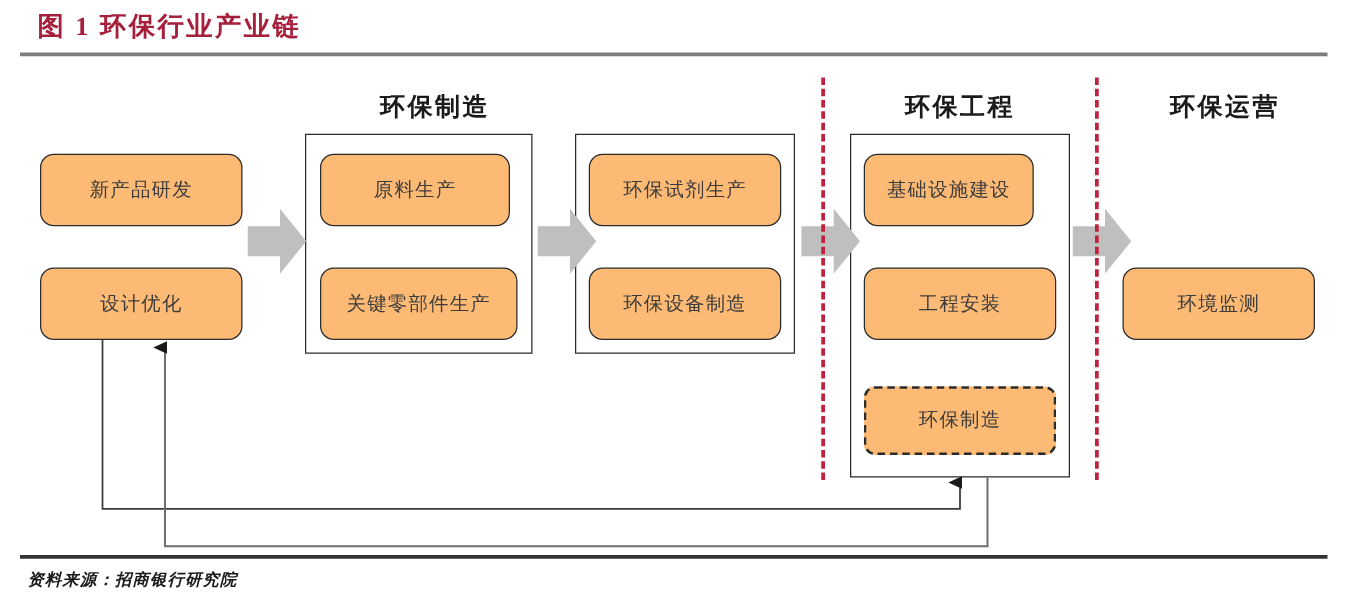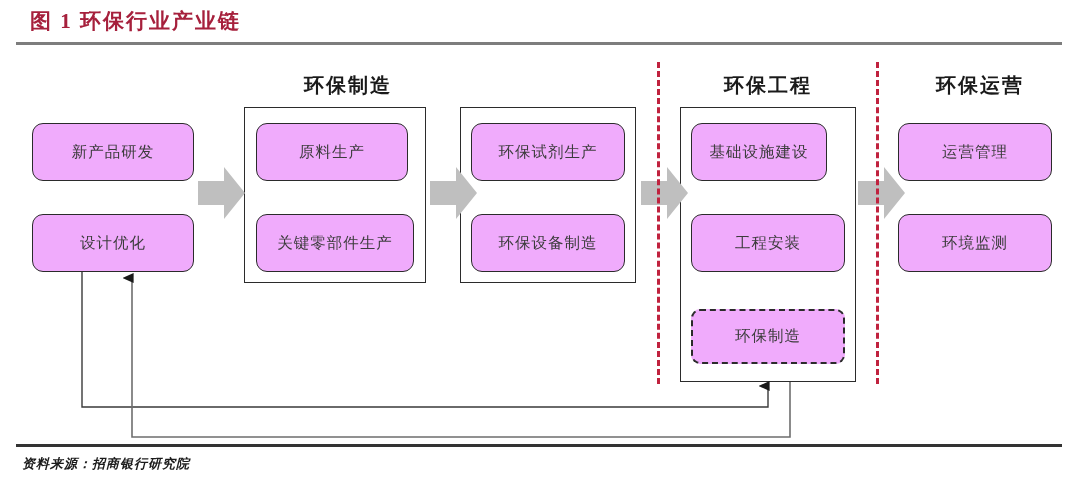--- a/index.html
+++ b/index.html
@@ -53,21 +53,21 @@
     color:#1a1a1a;
     white-space:nowrap;
     text-align:center;
   }
 
   
   .node{
     position:absolute;
     border:1.6px solid #2b2b2b;
     border-radius:11px;
-    background:#f0abfc;
+    background:#fdba74;
     display:flex;align-items:center;justify-content:center;
     font-size:15.5px;
     color:#3c3c3c;
     letter-spacing:1px;
     box-sizing:border-box;
     white-space:nowrap;
   }
   .node.dashed{
     border-style:dashed;
     border-width:2px;
@@ -120,21 +120,20 @@
 
   <div class="group-box" style="left:460px;top:107px;width:176px;height:176px;"></div>
   <div class="node" style="left:471px;top:123px;width:154px;height:58px;">环保试剂生产</div>
   <div class="node" style="left:471px;top:214px;width:154px;height:58px;">环保设备制造</div>
 
   <div class="group-box" style="left:680px;top:107px;width:176px;height:275px;"></div>
   <div class="node" style="left:691px;top:123px;width:136px;height:58px;">基础设施建设</div>
   <div class="node" style="left:691px;top:214px;width:154px;height:58px;">工程安装</div>
   <div class="node dashed" style="left:691px;top:309px;width:154px;height:55px;">环保制造</div>
 
-  <div class="node" style="left:898px;top:123px;width:154px;height:58px;">运营管理</div>
   <div class="node" style="left:898px;top:214px;width:154px;height:58px;text-align:right;">环境监测</div>
 
   <div class="arrow" style="left:198px;top:165px;">
     <svg viewBox="0 0 48 56">
         <polygon points="0,16 26,16 26,2 47,28 26,54 26,40 0,40" fill="#BFBFBF"></polygon>
       </svg>
   </div>
   <div class="arrow" style="left:430px;top:165px;">
     <svg viewBox="0 0 48 56">
         <polygon points="0,16 26,16 26,2 47,28 26,54 26,40 0,40" fill="#BFBFBF"></polygon>

